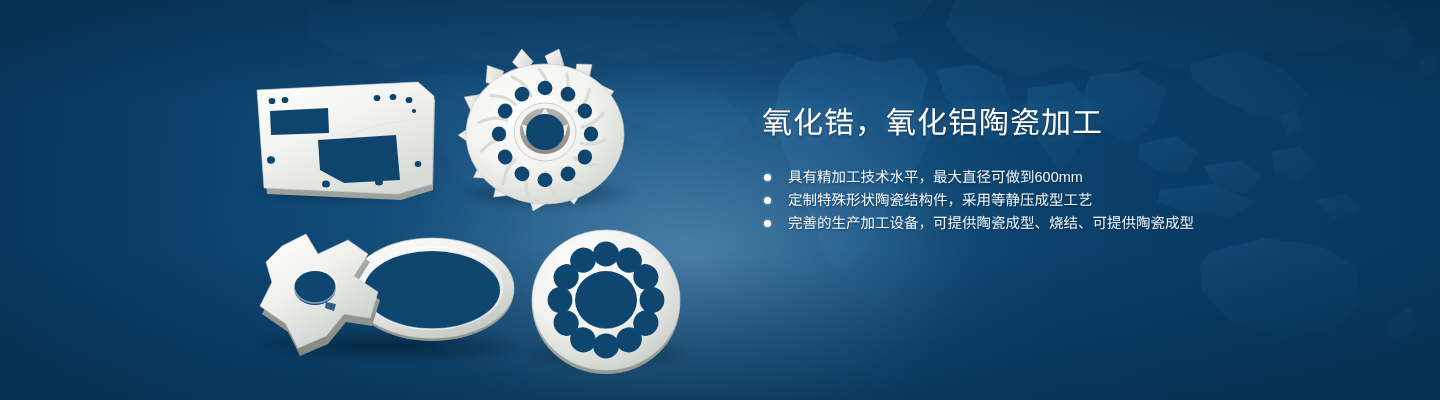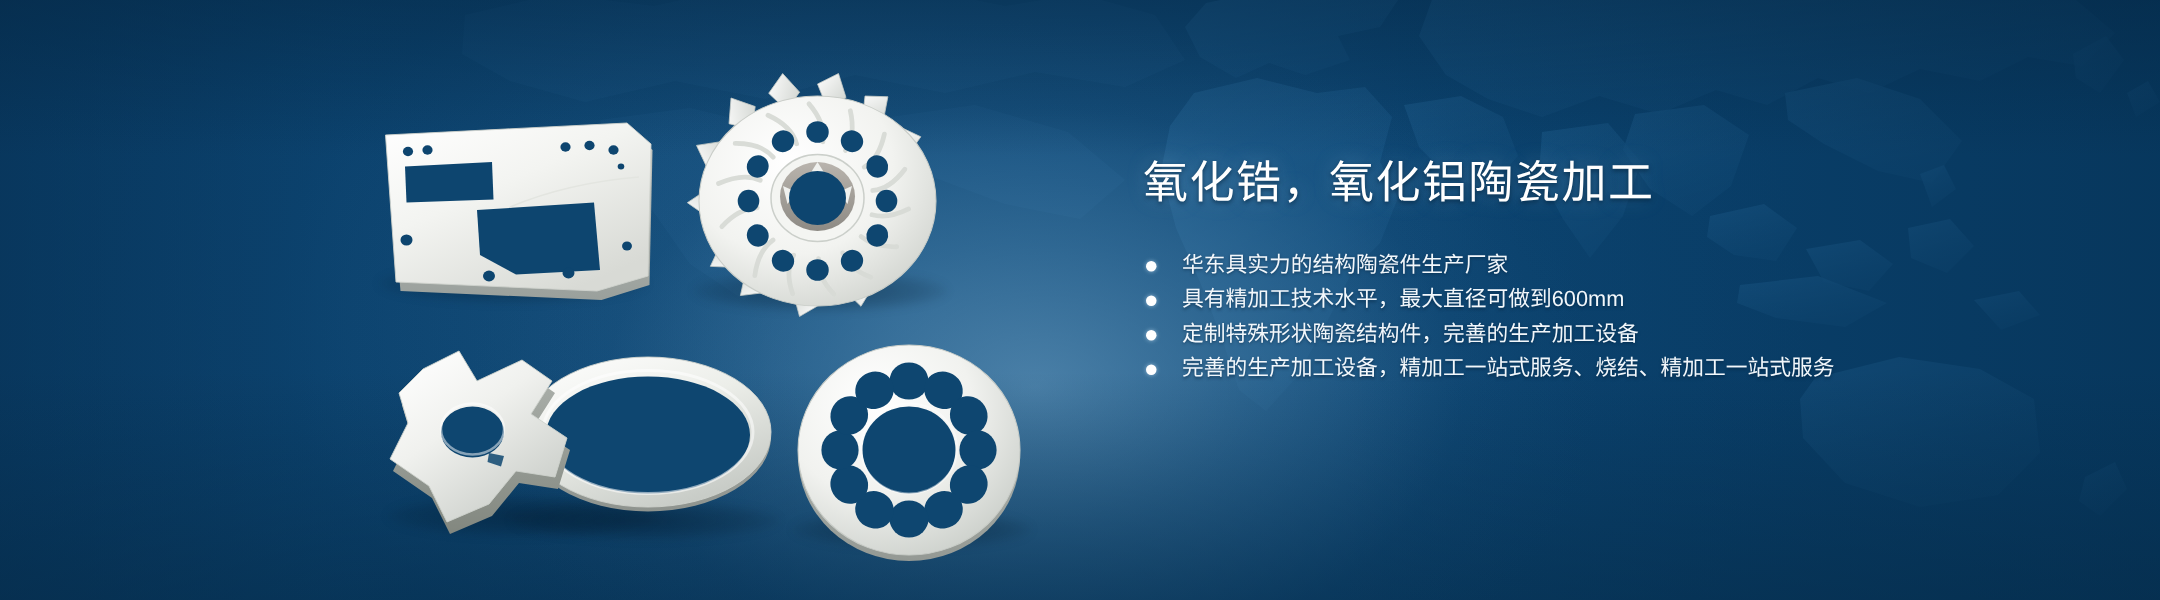--- a/index.html
+++ b/index.html
@@ -458,30 +458,26 @@
         <ellipse cx="84" cy="75" rx="32" ry="30" fill="none" stroke="#ffffff" stroke-width="1.4" opacity=".45"></ellipse>
       </svg>
     </div>
   </div>
 
   <div class="copy">
     <div class="headline">氧化锆，氧化铝陶瓷加工</div>
     <ul class="bullets">
       <li>
         <span class="dot"></span>
-        <span>华东具实力的结构陶瓷件生产厂家</span>
-      </li>
-      <li>
-        <span class="dot"></span>
         <span>具有精加工技术水平，最大直径可做到600mm</span>
       </li>
       <li>
         <span class="dot"></span>
-        <span>定制特殊形状陶瓷结构件，完善的生产加工设备</span>
+        <span>定制特殊形状陶瓷结构件，采用等静压成型工艺</span>
       </li>
       <li>
         <span class="dot"></span>
-        <span>完善的生产加工设备，精加工一站式服务、烧结、精加工一站式服务</span>
+        <span>完善的生产加工设备，可提供陶瓷成型、烧结、可提供陶瓷成型</span>
       </li>
     </ul>
   </div>
 
 </div>
 
 </body></html>

